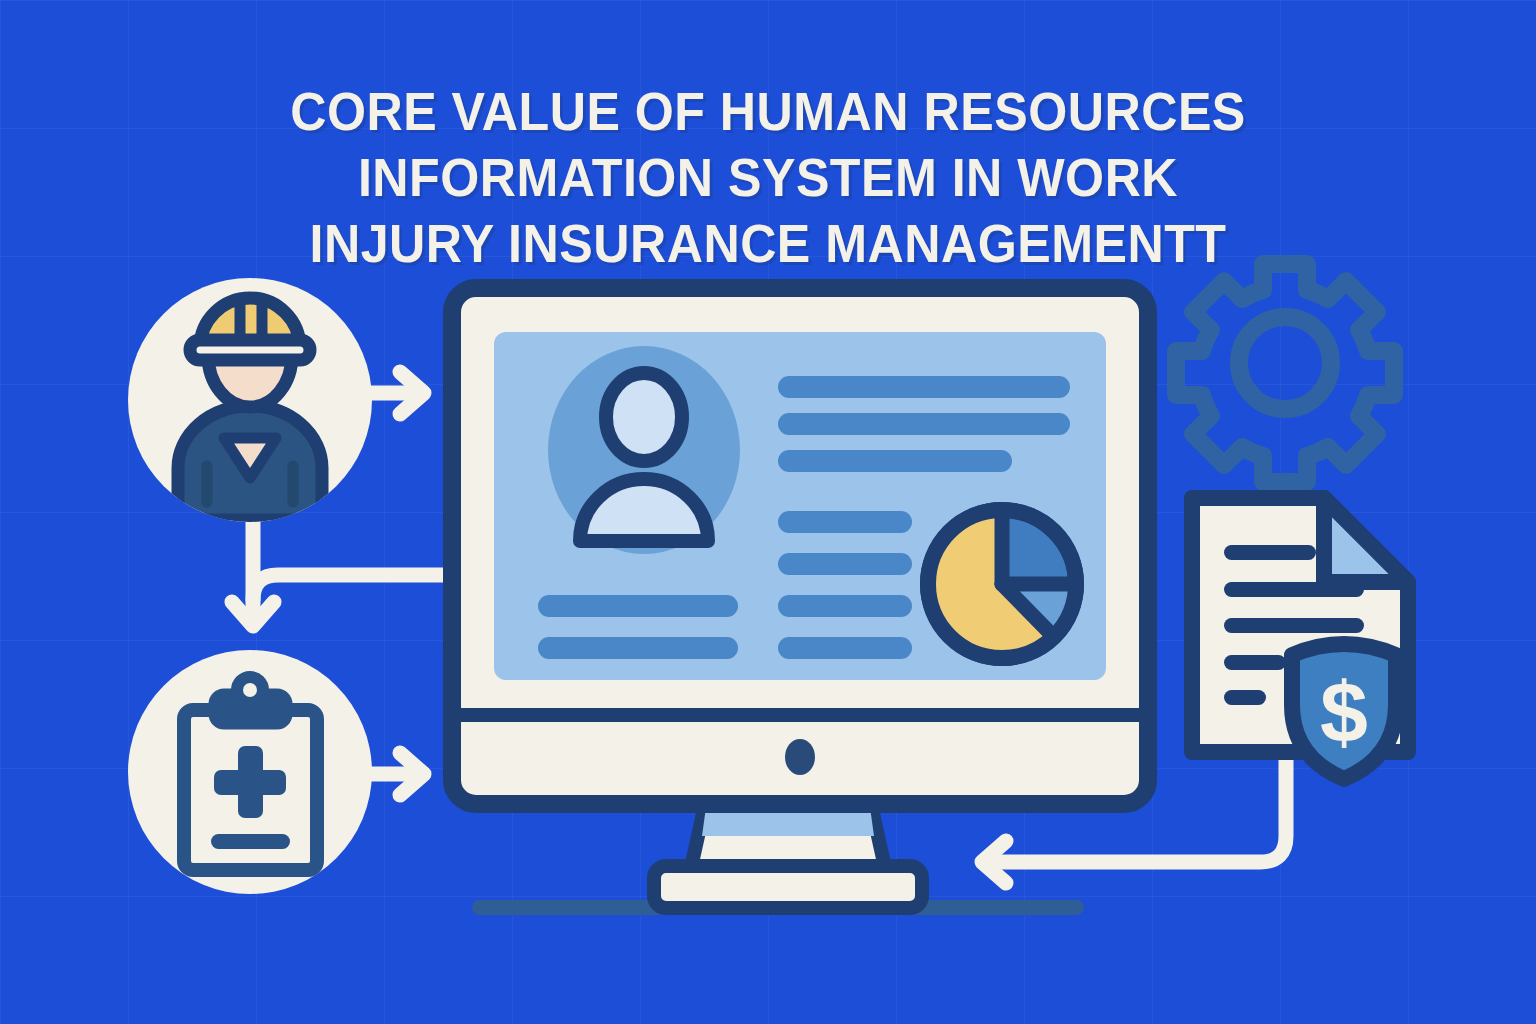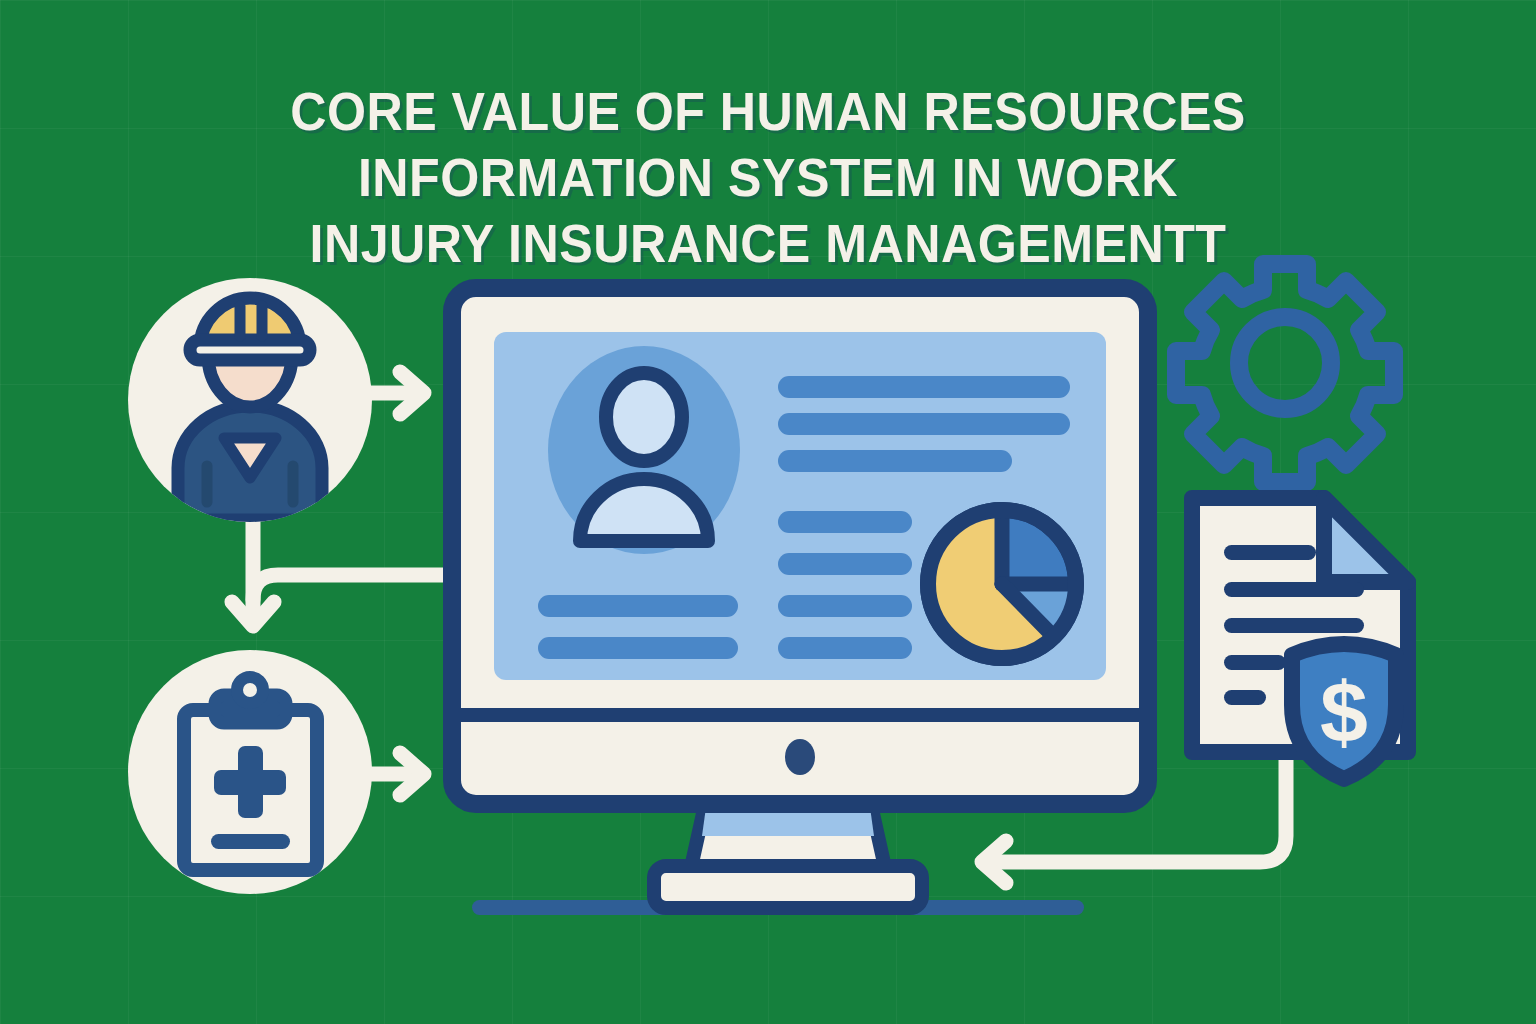--- a/index.html
+++ b/index.html
@@ -6,21 +6,21 @@
   html, body {
     margin: 0;
     padding: 0;
     background: #3f7cc0;
   }
   #stage {
     position: relative;
     width: 1536px;
     height: 1024px;
     overflow: hidden;
-    background: #15803d;
+    background: #1d4ed8;
     font-family: "Liberation Sans", sans-serif;
   }
   
   #grid {
     position: absolute;
     inset: 0;
     background-image:
       linear-gradient(to right, rgba(255,255,255,0.045) 1px, transparent 1px),
       linear-gradient(to bottom, rgba(255,255,255,0.045) 1px, transparent 1px);
     background-size: 128px 128px;

